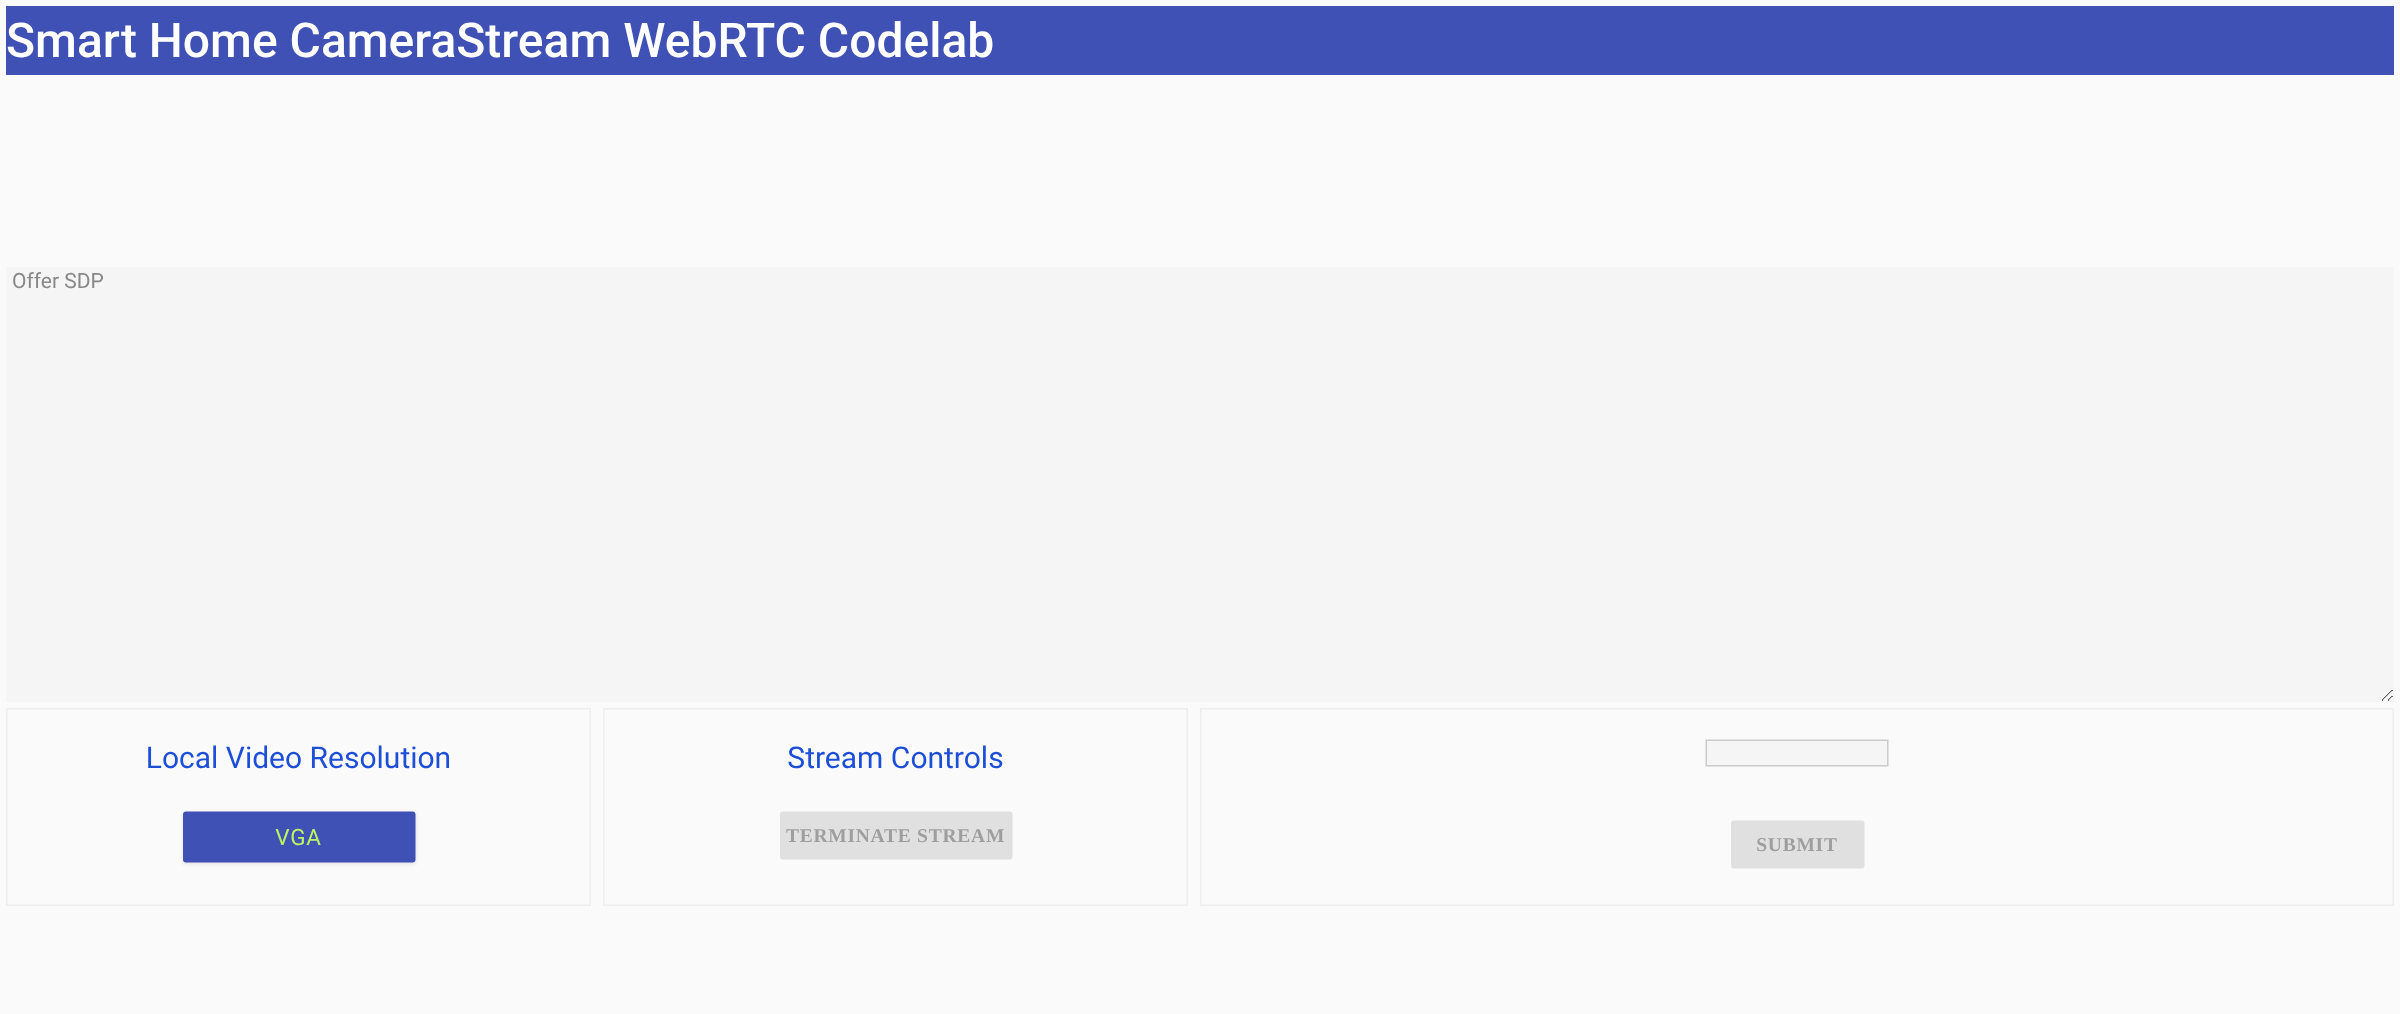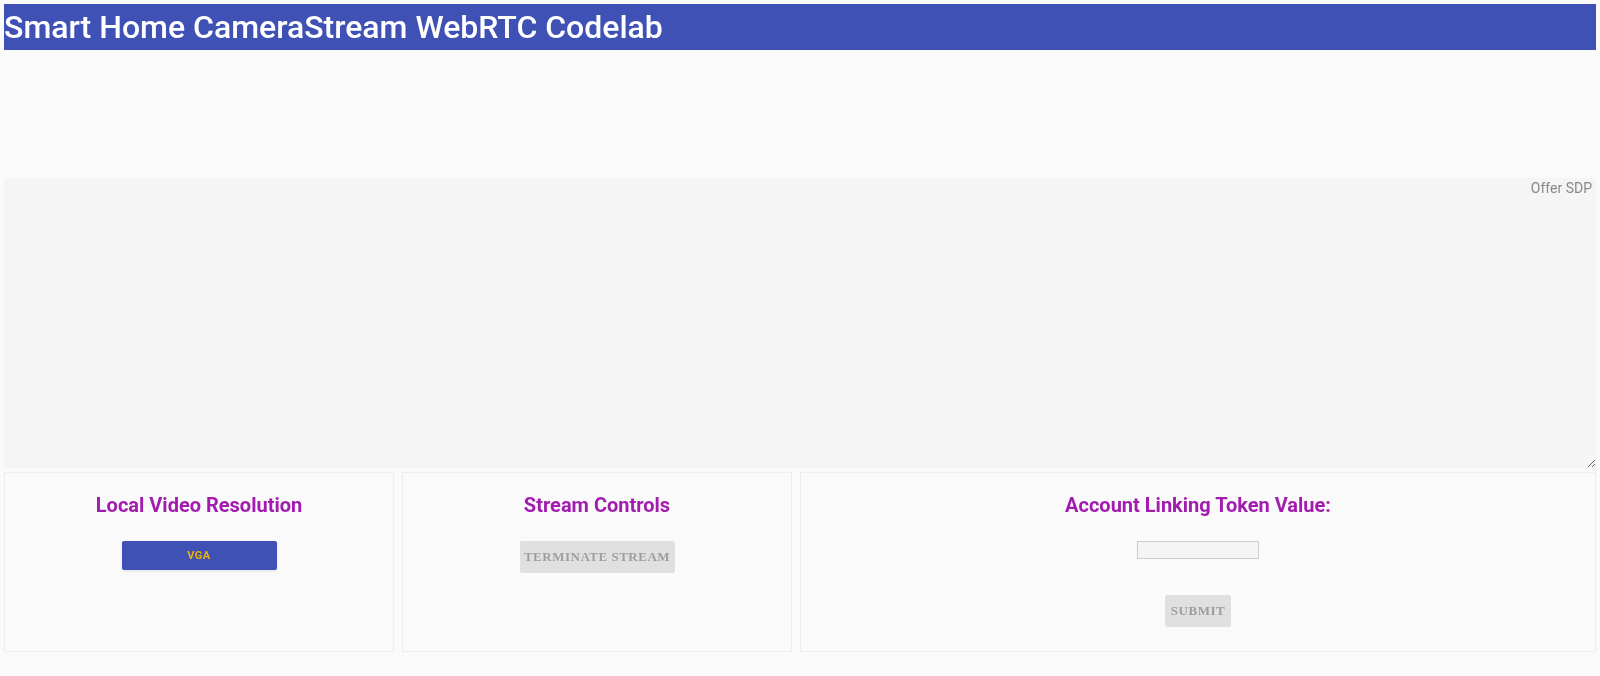--- a/index.html
+++ b/index.html
@@ -42,21 +42,20 @@
       width: 100%;
       height: 290px;
       border: none;
       background: #f5f5f5;
       font-family: Roboto, Arial, sans-serif;
       font-size: 14px;
       color: #000000;
       padding: 2px 4px;
       resize: both;
       outline: none;
-      text-align: right;
     }
     .sdp-textarea::placeholder {
       color: #888;
     }
     .controls-row {
       display: flex;
       gap: 8px;
       margin: 4px;
     }
     .panel {
@@ -69,36 +68,36 @@
       width: 390px;
     }
     .panel-stream {
       width: 390px;
     }
     .panel-token {
       flex: 1;
     }
     .panel h3 {
       font-size: 20px;
-      font-weight: 700;
-      color: #a21caf;
+      font-weight: 400;
+      color: #1d4ed8;
       margin-bottom: 24px;
     }
     .btn-col {
       display: flex;
       flex-direction: column;
       align-items: center;
       gap: 8px;
     }
     .btn-primary {
       background: #3f51b5;
-      color: #eab308;
+      color: #bef264;
       border: none;
-      font-size: 11px;
-      font-weight: 700;
+      font-size: 15px;
+      font-weight: 400;
       letter-spacing: 0.5px;
       padding: 8px 0;
       width: 155px;
       cursor: pointer;
       font-family: inherit;
       border-radius: 2px;
       box-shadow: 0 1px 3px rgba(0,0,0,0.1);
     }
     .btn-disabled {
       background: #e0e0e0;
@@ -106,21 +105,21 @@
       border: none;
       font-size: 13px;
       font-weight: 700;
       letter-spacing: 0.5px;
       padding: 8px 0;
       width: 155px;
       font-family: Liberation Serif, serif;
       border-radius: 2px;
     }
     .btn-submit {
-      width: 66px;
+      width: 89px;
       padding: 8px 0;
     }
     .token-input {
       width: 122px;
       height: 18px;
       border: 1px solid #ccc;
       background: #f5f5f5;
       font-family: inherit;
       font-size: 13px;
       padding: 0 4px;
@@ -152,20 +151,19 @@
   </div>
 
   <div class="panel panel-stream">
     <h3>Stream Controls</h3>
     <div class="btn-col">
       <button class="btn-disabled" disabled="">TERMINATE STREAM</button>
     </div>
   </div>
 
   <div class="panel panel-token">
-    <h3>Account Linking Token Value:</h3>
     <div class="btn-col">
       <input type="text" class="token-input" value="" style="">
       <button class="btn-disabled btn-submit" disabled="">SUBMIT</button>
     </div>
   </div>
 
 </div>
 
 </body></html>

